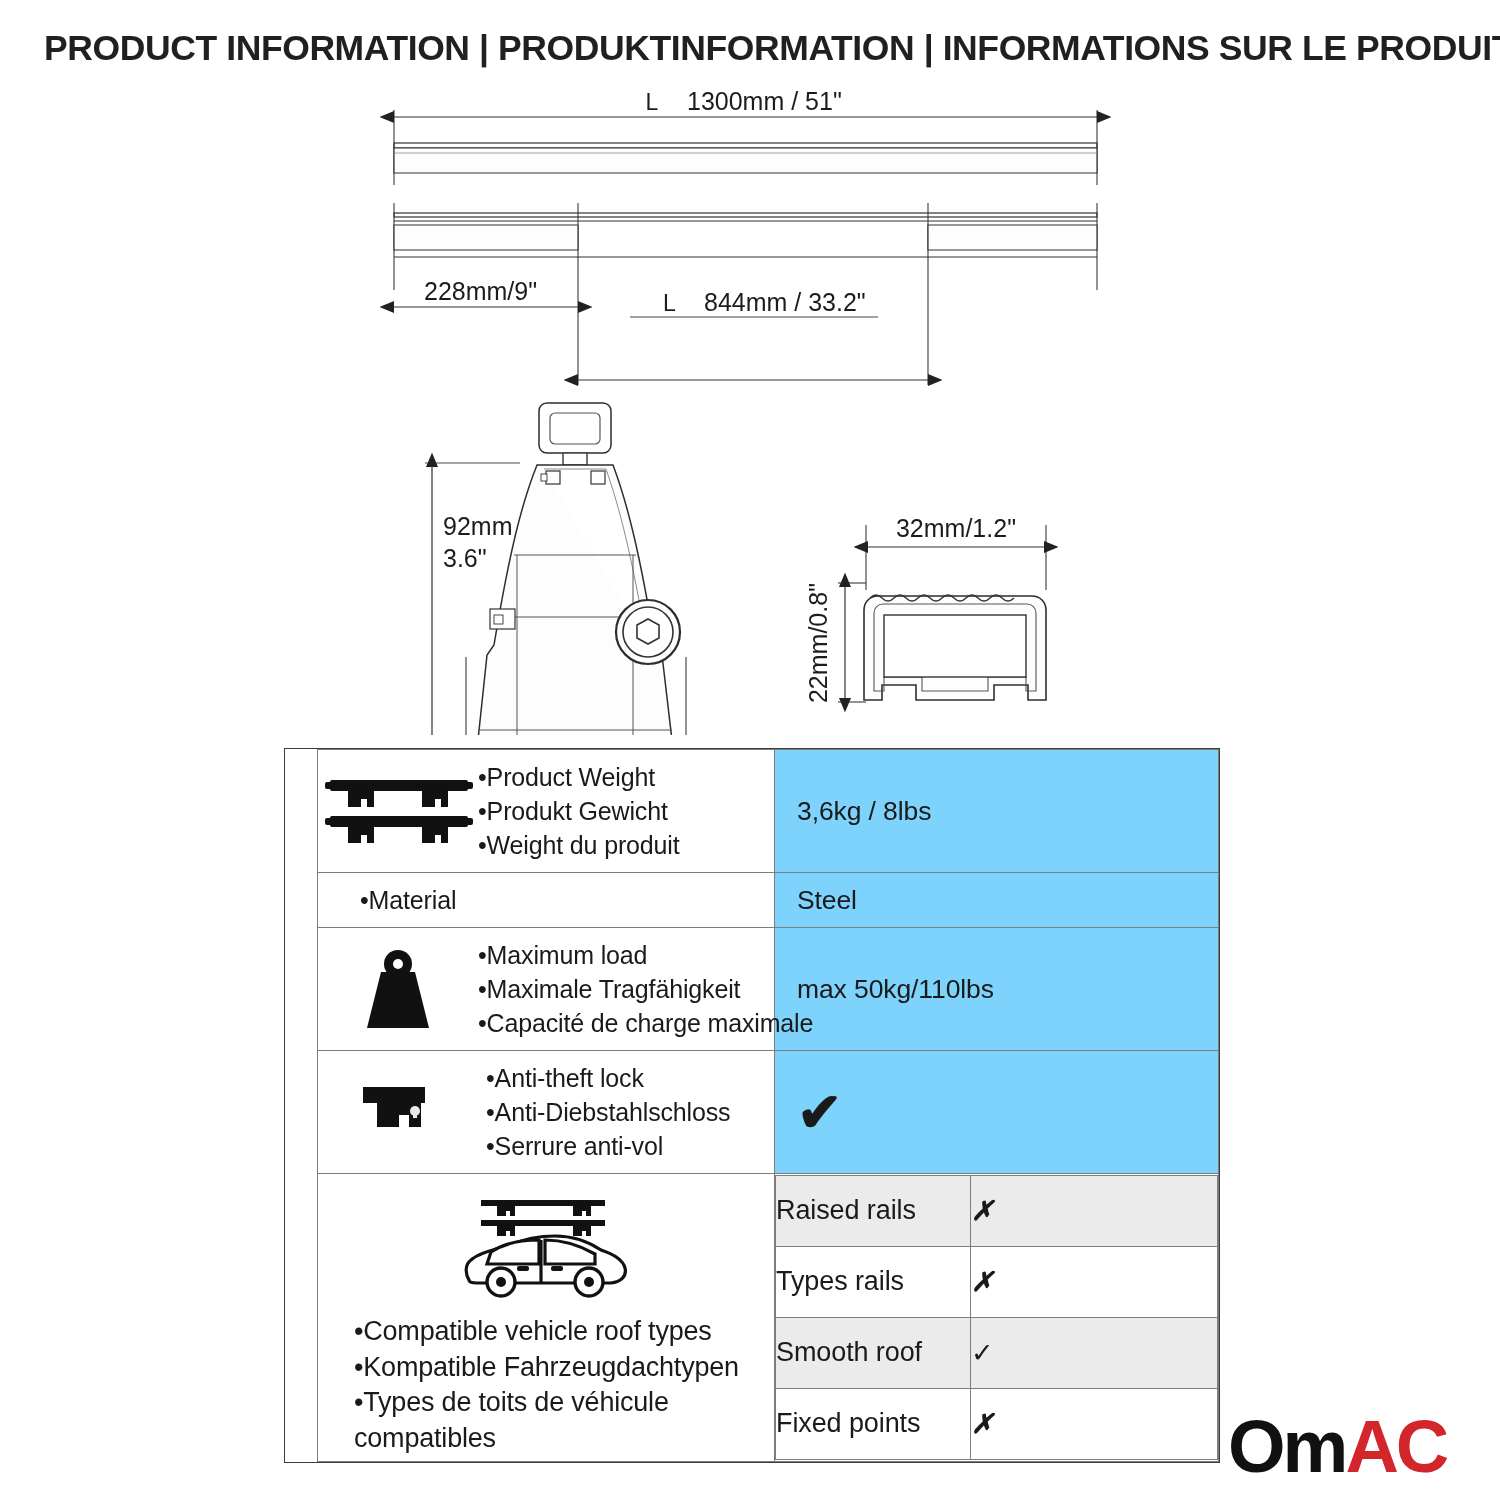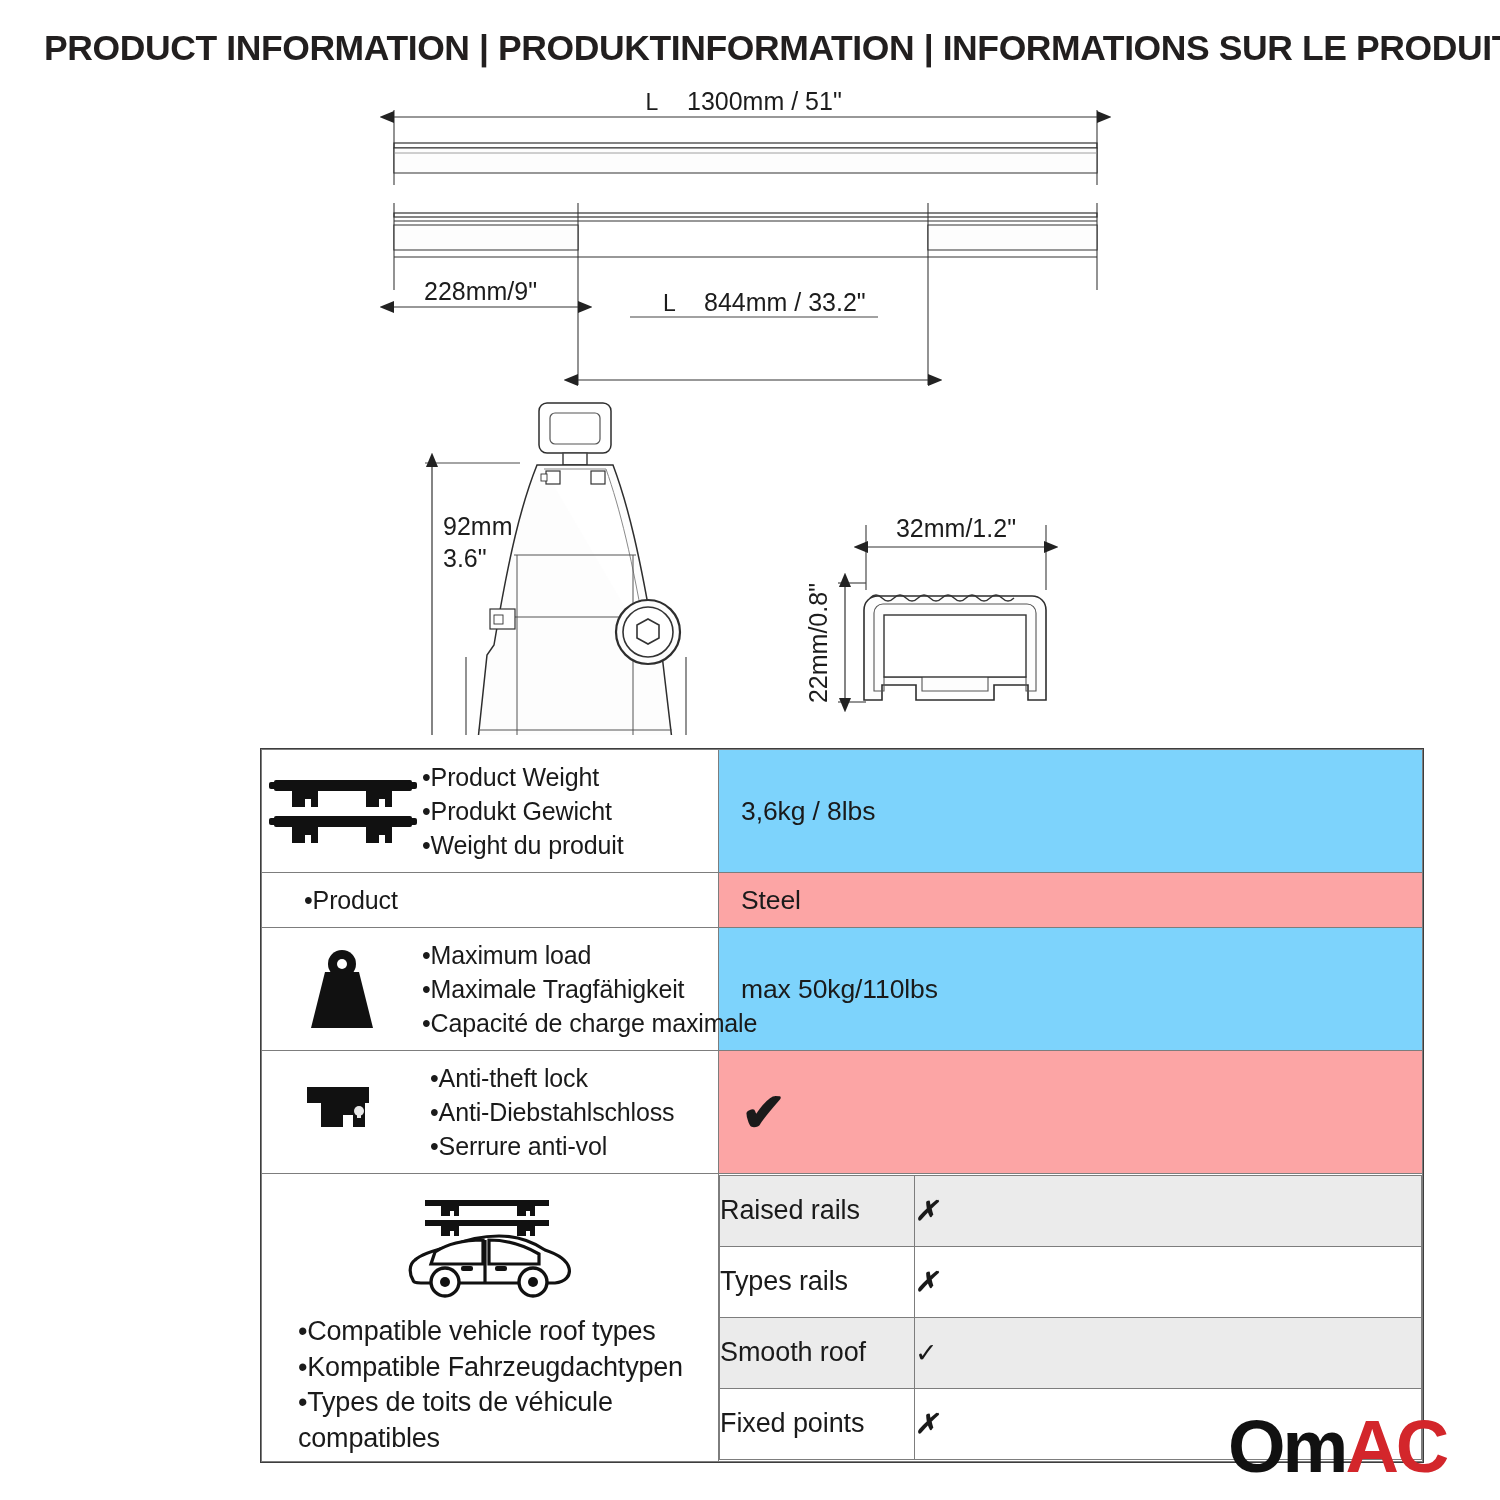--- a/index.html
+++ b/index.html
@@ -36,26 +36,27 @@
     left: 0;
     top: 85px;
     width: 1500px;
     height: 650px;
   }
   #drawing svg { display: block; }
 
   
   #spec-table {
     position: absolute;
-    left: 260px;
+    left: 284px;
     top: 748px;
-    width: 1164px;
+    width: 936px;
     border: 1.6px solid #3d3d3d;
     box-sizing: border-box;
     border-collapse: collapse;
+    padding-left: 32px;
   }
   #spec-table table {
     border-collapse: collapse;
     width: 100%;
     table-layout: fixed;
   }
   #spec-table td {
     border: 1.2px solid #7d7d7d;
     vertical-align: middle;
     padding: 0;
@@ -65,21 +66,21 @@
     background: #ffffff;
     padding: 10px 4px 10px 0 !important;
   }
   .value-cell {
     background: #7dd3fc;
     padding-left: 22px !important;
     font-size: 26.5px;
     color: #1a1a1a;
     letter-spacing: -0.1px;
   }
-  .value-cell.plain { background: #fca5a5; }
+  .value-cell.plain { background: #7dd3fc; }
 
   .label-inner {
     display: flex;
     align-items: center;
   }
   .icon-box {
     width: 160px;
     min-width: 160px;
     display: flex;
     align-items: center;
@@ -321,21 +322,21 @@
             </div>
           </div>
         </td>
         <td class="value-cell">3,6kg / 8lbs</td>
       </tr>
 
       <tr>
         <td class="label-cell">
           <div class="label-inner">
             <div class="bullet-list" style="padding-left:42px;">
-              <div>•Product</div>
+              <div>•Material</div>
             </div>
           </div>
         </td>
         <td class="value-cell plain">Steel</td>
       </tr>
 
       <tr>
         <td class="label-cell">
           <div class="label-inner">
             <div class="icon-box">

